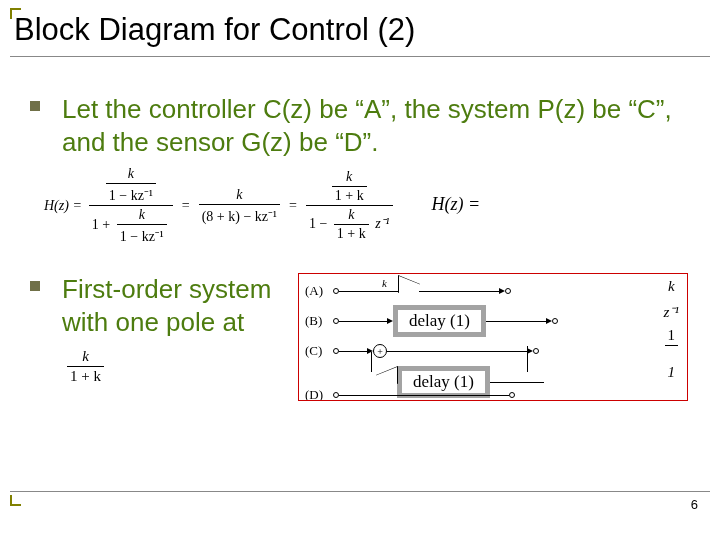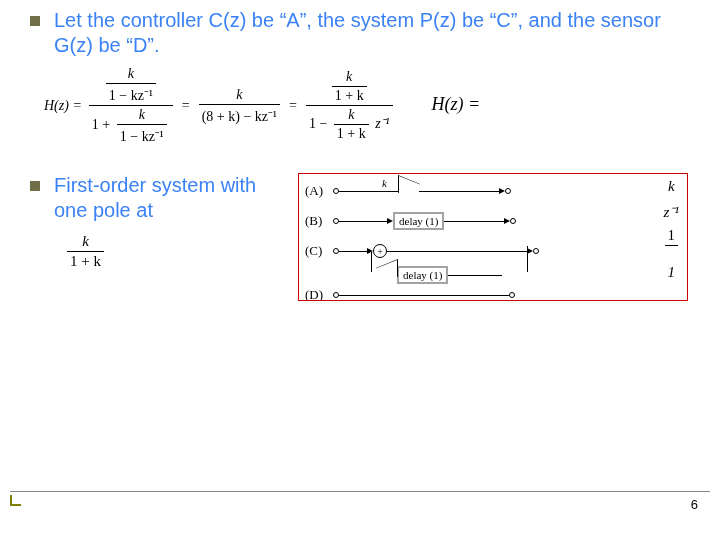--- a/index.html
+++ b/index.html
@@ -41,24 +41,25 @@
     margin: 0 0 6px 20px;
   }
   .sq {
     width: 10px; height: 10px;
     background: #707048;
     margin-top: 8px;
     margin-right: 14px;
     flex: 0 0 auto;
   }
   .bullet-text {
-    font-size: 20px;
-    color: #3b82f6;
+    font-size: 26px;
+    color: #4d7c0f;
     line-height: 1.25;
     max-width: 610px;
+    margin-left: 8px;
   }
   .eq-row {
     display: flex;
     align-items: center;
     margin: 8px 0 18px 34px;
     font-family: 'Times New Roman', serif;
   }
   .frac {
     display: inline-flex;
     flex-direction: column;
@@ -138,23 +139,23 @@
     border-top: 9px solid transparent;
     border-bottom: 9px solid transparent;
     border-left: 22px solid #000;
     z-index: -1;
   }
   .tri-k {
     position: absolute; left: -17px; top: -7px;
     font-size: 11px; font-style: italic;
   }
   .box {
-    border: 2px solid #a3a3a3;
-    padding: 1px 4px;
-    font-size: 11px;
+    border: 5px solid #a3a3a3;
+    padding: 1px 11px;
+    font-size: 17px;
     background: #fff;
   }
   .adder {
     width: 14px; height: 14px; border: 1px solid #000; border-radius: 50%;
     display: flex; align-items: center; justify-content: center;
     font-size: 10px; background: #fff;
   }
   .arrowhead {
     width: 0; height: 0;
     border-top: 3px solid transparent;
@@ -192,20 +193,24 @@
     right: 12px;
     bottom: 6px;
     font-size: 13px;
     color: #000;
   }
 </style>
 </head>
 <body>
 
 <div class="slide">
+  <div class="title-wrap">
+    <div class="title-accent"></div>
+    <div class="title">Block Diagram for Control (2)</div>
+  </div>
 
   <div class="bullet-row">
     <div class="sq"></div>
     <div class="bullet-text">Let the controller C(z) be “A”, the system P(z) be “C”, and the sensor G(z) be “D”.</div>
   </div>
 
   <div class="eq-row">
     <div class="eq-main">
       <span class="it" style="margin-right:4px">H(z) =</span>
       <span class="frac">

